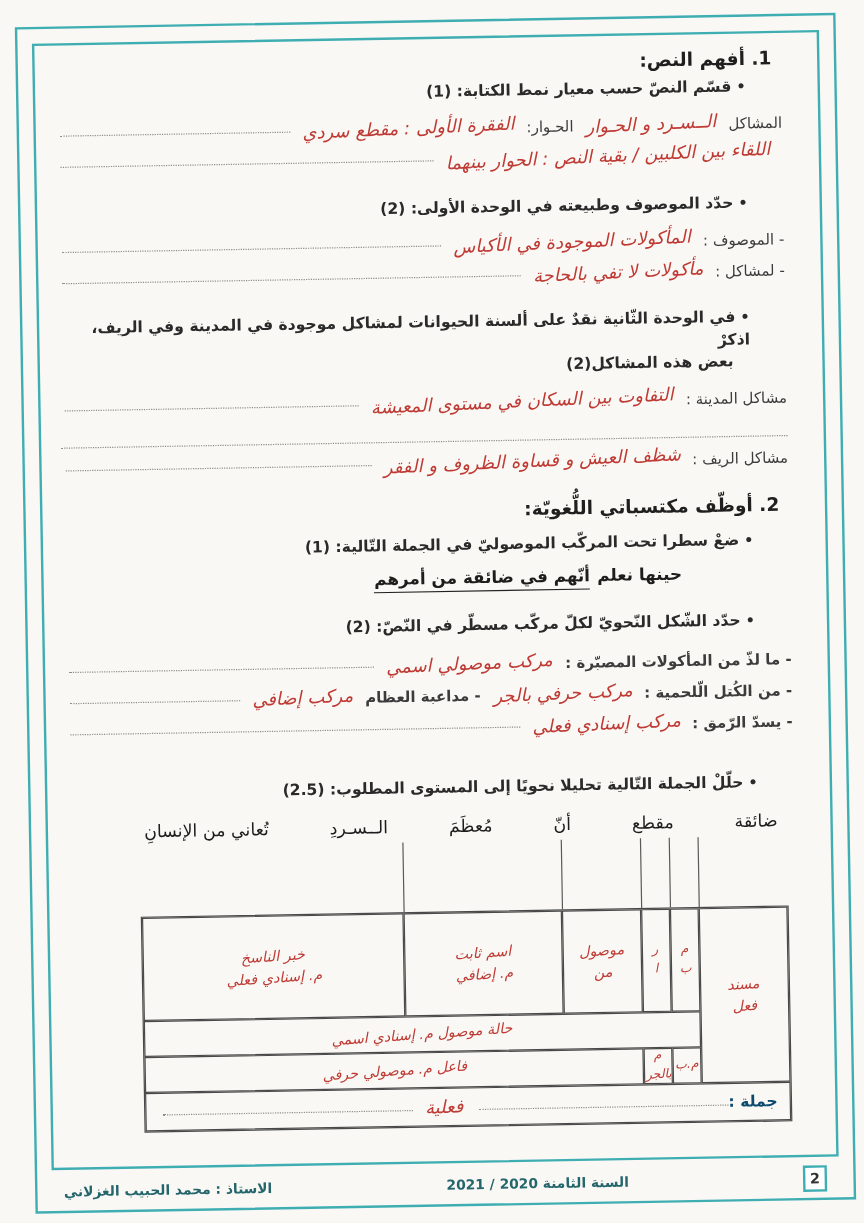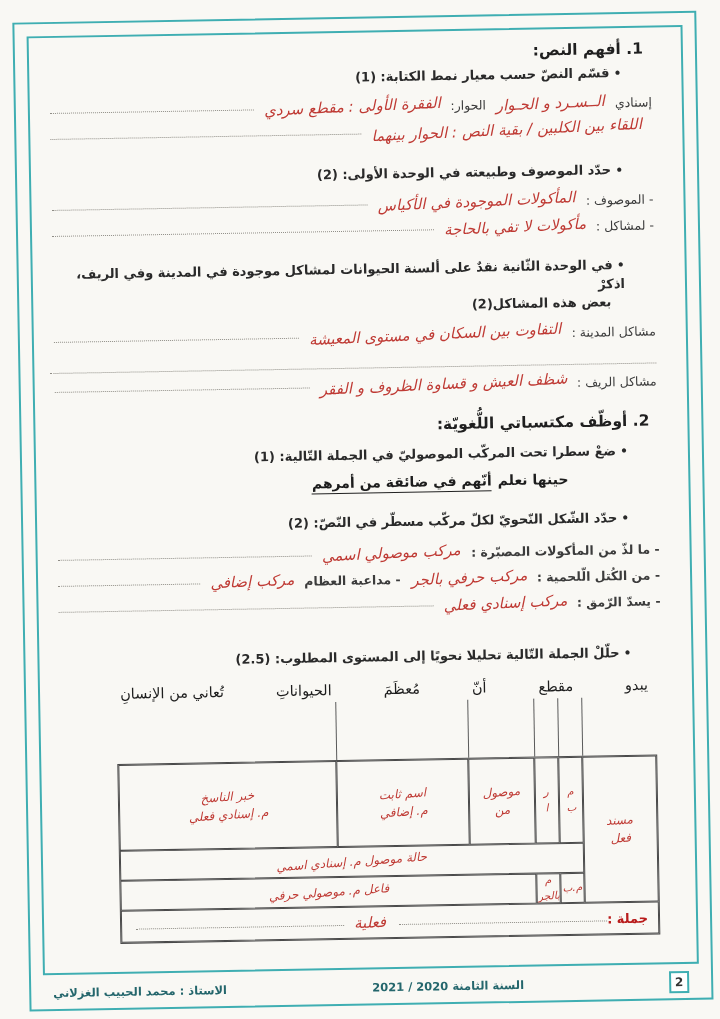--- a/index.html
+++ b/index.html
@@ -50,21 +50,21 @@
   .c-mb1 { grid-column:2; grid-row:1; }
   .c-ra { grid-column:3; grid-row:1; }
   .c-mawsul { grid-column:4; grid-row:1; }
   .c-ism { grid-column:5; grid-row:1; }
   .c-khabar { grid-column:6; grid-row:1; }
   .c-hala { grid-column:2/7; grid-row:2; }
   .c-mb2 { grid-column:2; grid-row:3; }
   .c-mbjar { grid-column:3; grid-row:3; }
   .c-fael { grid-column:4/7; grid-row:3; }
   .c-jumla { grid-column:1/7; grid-row:4; justify-content:flex-start; padding:2px 10px; }
-  .c-jumla .jlabel { font-size:13px; color:#b91c1c; font-weight:bold; white-space:nowrap; }
+  .c-jumla .jlabel { font-size:13px; color:#0c4a6e; font-weight:bold; white-space:nowrap; }
   .c-jumla .fill { transform:translateY(2px); }
 
   .footer { position:absolute; left:34px; right:30px; bottom:18px; height:28px; display:flex; direction:rtl; align-items:center; justify-content:space-between; padding:0 10px; }
   .footer-text { font-size:11.5px; color:#24666c; font-weight:bold; white-space:nowrap; }
   .page-box { width:20px; height:22px; border:2px solid #3faeb2; display:flex; align-items:center; justify-content:center; font-size:12px; color:#333; font-weight:bold; background:#fff; }
 
   .mt6{margin-top:6px}.mt8{margin-top:8px}.mt10{margin-top:10px}.mt12{margin-top:12px}.mt20{margin-top:20px}.mt22{margin-top:22px}.mt24{margin-top:24px}.mt34{margin-top:34px}
 </style>
 </head>
 <body>
@@ -74,23 +74,23 @@
     <div class="outer-frame"></div>
     <div class="inner-frame"></div>
 
     <div class="content">
 
       <div class="sec-title">1. أفهم النص:</div>
 
       <div class="prompt mt6">قسّم النصّ حسب معيار نمط الكتابة: (1)</div>
 
       <div class="line mt10">
-        <span class="label">إسنادي</span>
+        <span class="label">المشاكل</span>
         <span class="hand">الــسـرد و الحـوار</span>
-        <span class="label">الحوار:</span>
+        <span class="label">الحـوار:</span>
         <span class="hand">الفقرة الأولى : مقطع سردي</span>
         <span class="fill"></span>
       </div>
 
       <div class="line mt8">
         <span class="hand">اللقاء بين الكلبين / بقية النص : الحوار بينهما</span>
         <span class="fill"></span>
       </div>
 
       <div class="prompt mt24">حدّد الموصوف وطبيعته في الوحدة الأولى: (2)</div>
@@ -151,25 +151,25 @@
 
       <div class="line mt8">
         <span class="label" style="font-weight:bold">- يسدّ الرّمق :</span>
         <span class="hand">مركب إسنادي فعلي</span>
         <span class="fill"></span>
       </div>
 
       <div class="prompt mt34">حلّلْ الجملة التّالية تحليلا نحويًا إلى المستوى المطلوب: (2.5)</div>
 
       <div class="words">
-        <span>يبدو</span>
+        <span>ضائقة</span>
         <span>مقطع</span>
         <span>أنّ</span>
         <span>مُعظَمَ</span>
-        <span>الحيواناتِ</span>
+        <span>الــسـردِ</span>
         <span>تُعاني من الإنسانِ</span>
       </div>
 
       <div class="table-wrap">
         <div class="connectors">
           <div class="vline" style="right:74px"></div>
           <div class="vline" style="right:98px"></div>
           <div class="vline" style="right:122px"></div>
           <div class="vline" style="right:188px"></div>
           <div class="vline" style="right:320px"></div>

